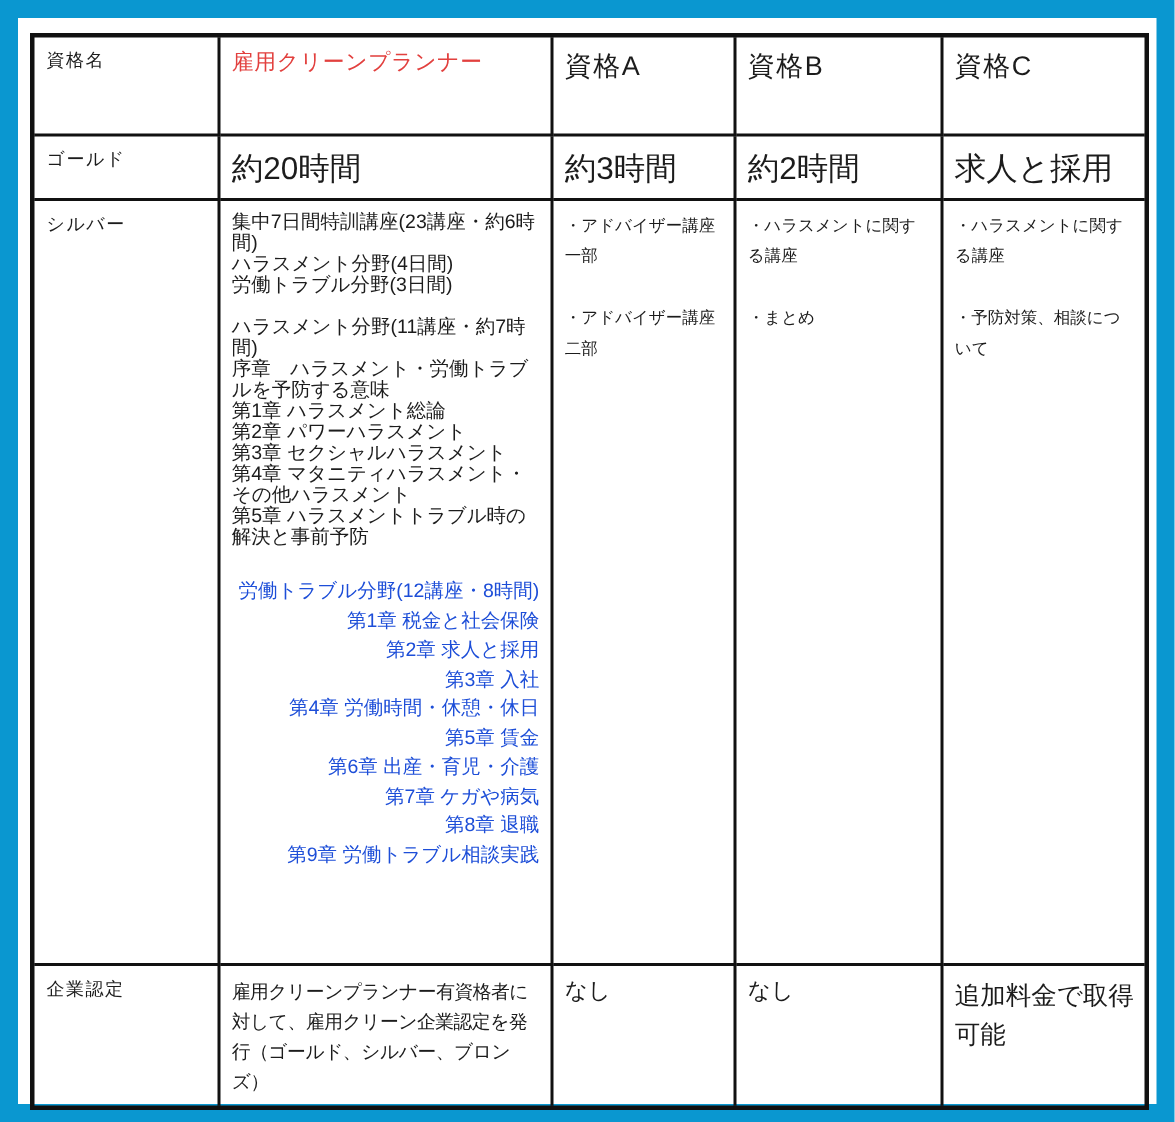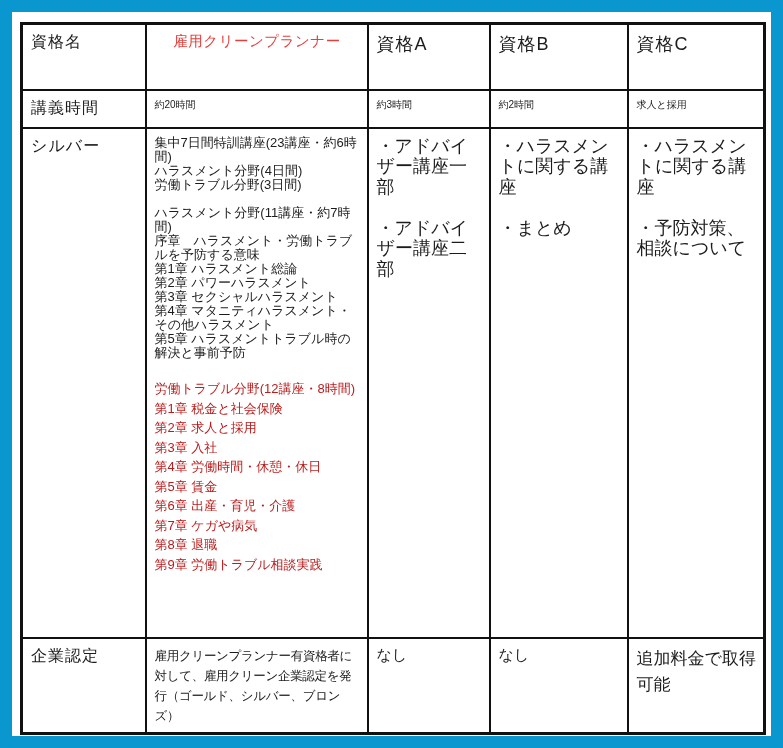--- a/index.html
+++ b/index.html
@@ -36,44 +36,44 @@
   col.c2 { width: 222px; }
   col.c3 { width: 122px; }
   col.c4 { width: 138px; }
   col.c5 { width: 137px; }
 
   tr.r-head   { height: 66px; }
   tr.r-hours  { height: 38px; }
   tr.r-content{ height: 510px; }
   tr.r-cert   { height: 88px; }
 
-  .lbl      { font-size: 16px; letter-spacing: 1px; }
+  .lbl      { font-size: 12px; letter-spacing: 1px; }
   .hcell    { font-size: 18px; letter-spacing: 1px; }
   .brand    {
     font-size: 14.5px;
     color: #e2403e;
-    text-align: center;
     letter-spacing: 0.5px;
     padding-top: 9px;
   }
-  .hours    { font-size: 10px; }
+  .hours    { font-size: 21px; }
   .content-black {
     font-size: 13px;
     line-height: 14px;
     white-space: pre-wrap;
   }
   .content-red {
     font-size: 13px;
     line-height: 19.5px;
     white-space: pre-wrap;
-    color: #b91c1c;
+    color: #1d4ed8;
     margin-top: 19.5px;
+    text-align: right;
   }
   .side {
-    font-size: 18px;
+    font-size: 11px;
     line-height: 20.5px;
     white-space: pre-wrap;
     font-family: Liberation Serif, serif;
   }
   .cert-main {
     font-size: 12.5px;
     line-height: 20px;
     letter-spacing: -0.3px;
   }
   .cert-none { font-size: 15px; }
@@ -97,21 +97,21 @@
     <tbody>
       <tr class="r-head">
         <td class="lbl">資格名</td>
         <td class="brand">雇用クリーンプランナー</td>
         <td class="hcell">資格A</td>
         <td class="hcell">資格B</td>
         <td class="hcell">資格C</td>
       </tr>
 
       <tr class="r-hours">
-        <td class="lbl">講義時間</td>
+        <td class="lbl">ゴールド</td>
         <td class="hours">約20時間</td>
         <td class="hours">約3時間</td>
         <td class="hours">約2時間</td>
         <td class="hours">求人と採用</td>
       </tr>
 
       <tr class="r-content">
         <td class="lbl">シルバー</td>
         <td>
           <div class="content-black">集中7日間特訓講座(23講座・約6時間)

